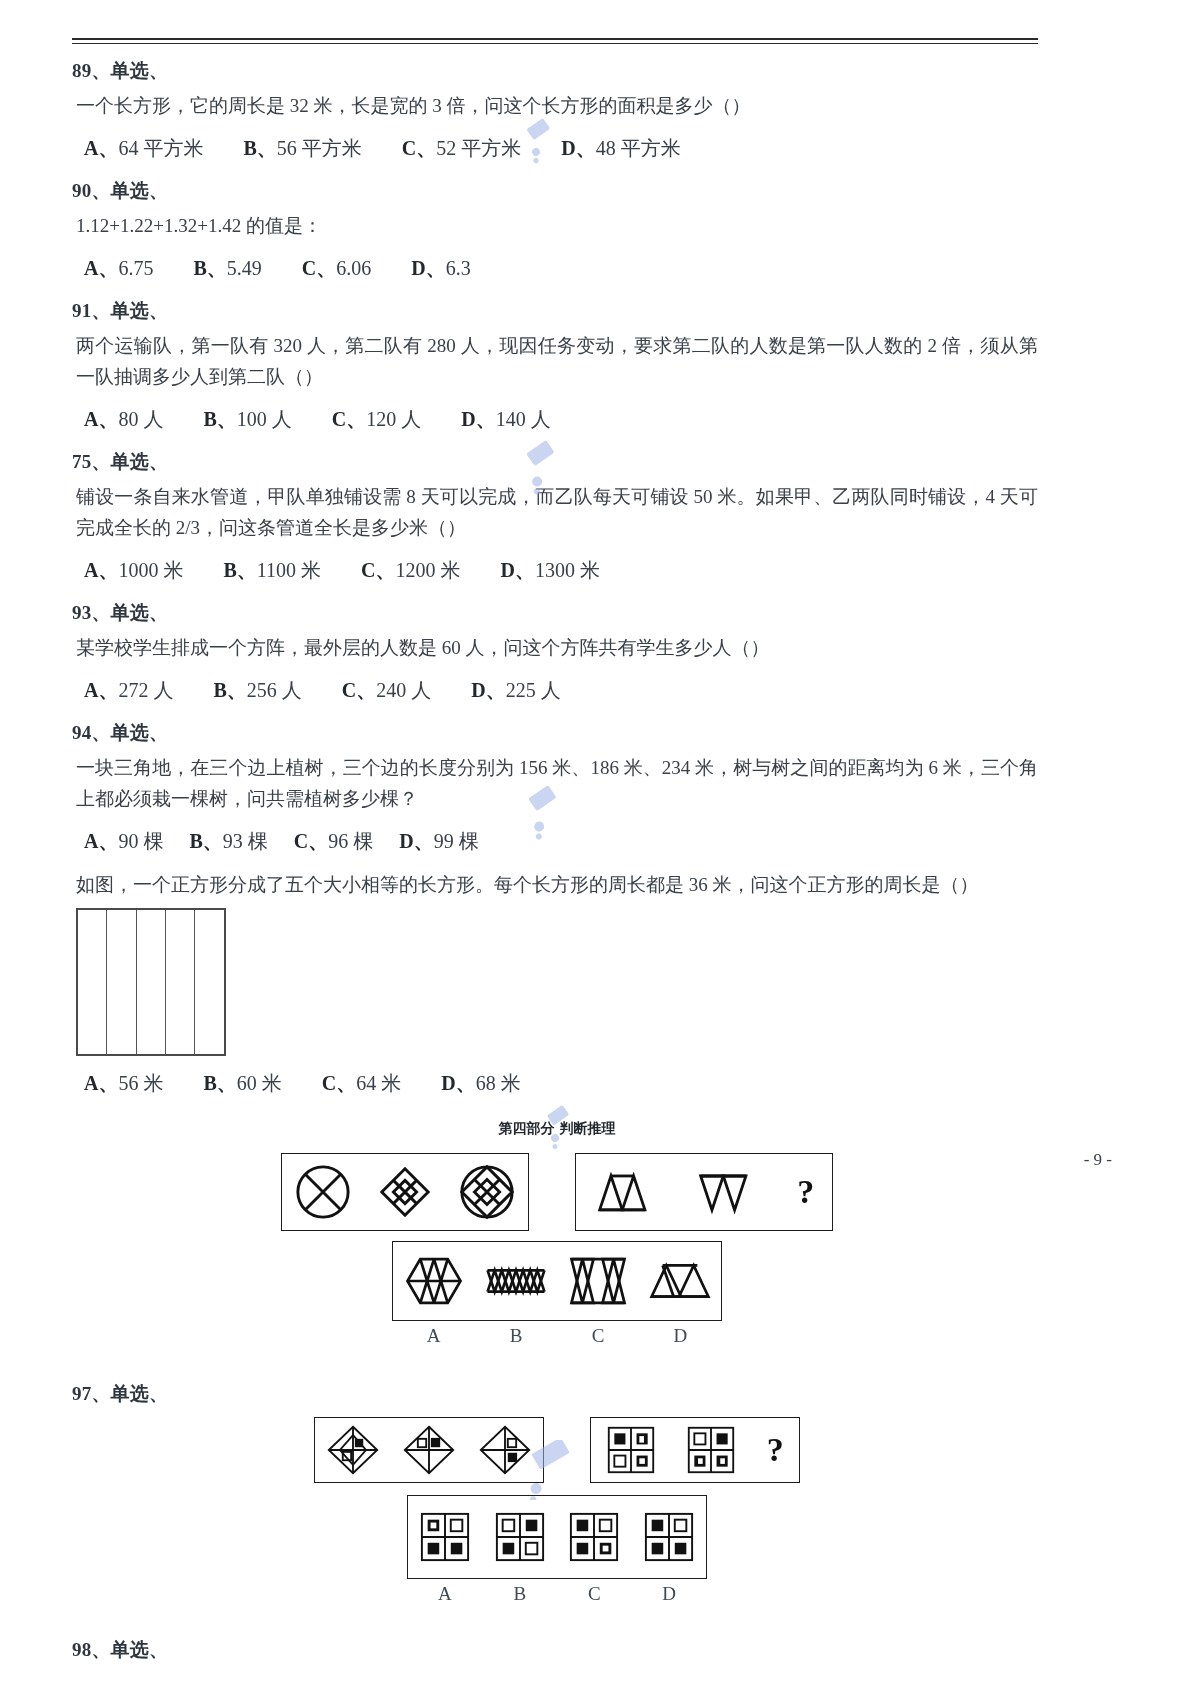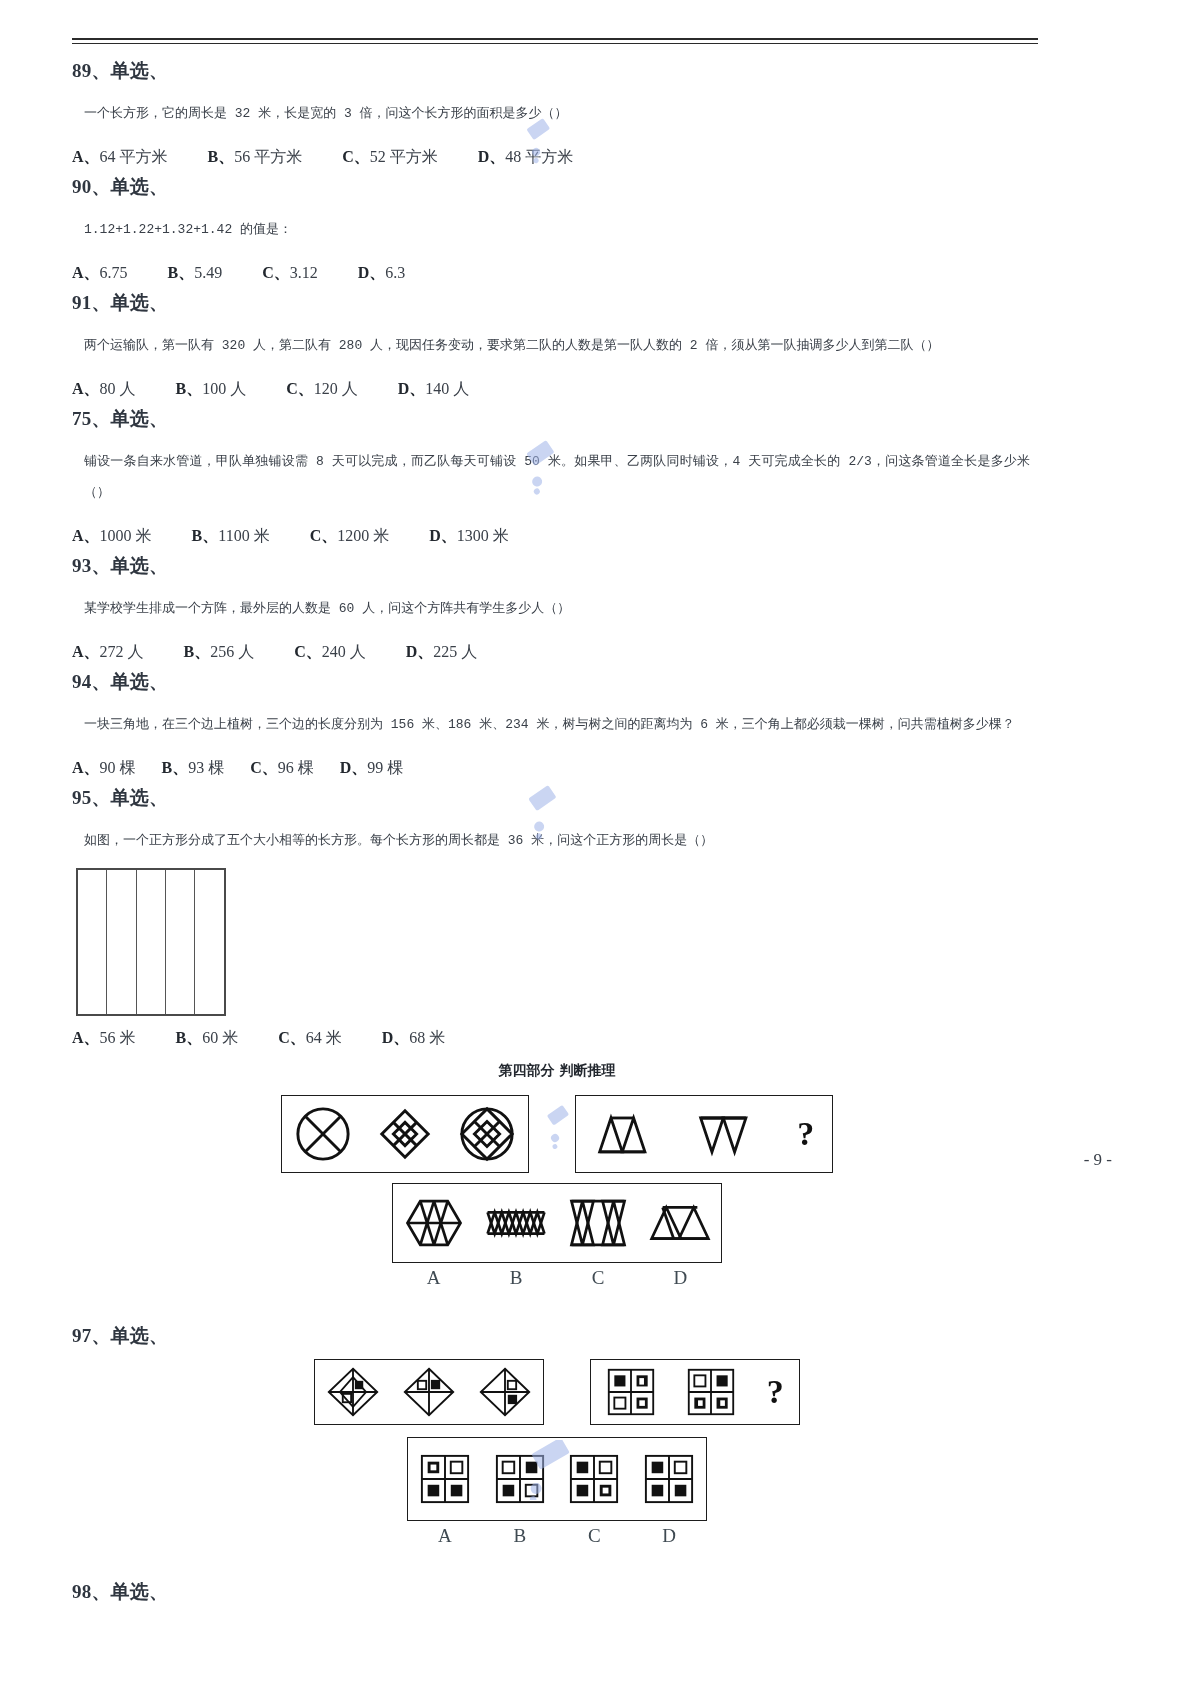--- a/index.html
+++ b/index.html
@@ -40,32 +40,31 @@
   .qnum {
     font-weight: bold;
     font-size: 19px;
     line-height: 30px;
     color: #2f3640;
     margin: 0;
     padding: 0;
     letter-spacing: 0.2px;
   }
   .stem {
-    font-size: 13px;
+    font-size: 19px;
     line-height: 31px;
-    margin: 12px;
+    margin: 4px;
     padding: 0;
     color: #3a4049;
     text-align: justify;
-    font-family: Liberation Mono, monospace;
   }
   .opts {
-    font-size: 16px;
+    font-size: 20px;
     line-height: 31px;
-    margin: 0;
+    margin: 12px;
     padding: 0;
     color: #3a4049;
     white-space: nowrap;
   }
   .opts .lab {
     font-weight: bold;
     color: #23282f;
   }
   .opt {
     display: inline-block;
@@ -176,21 +175,21 @@
       <div class="stem">一个长方形，它的周长是 32 米，长是宽的 3 倍，问这个长方形的面积是多少（）</div>
       <div class="opts">
         <span class="opt"><span class="lab">A、</span><span>64 平方米</span></span><span class="sp-3"></span><span class="opt"><span class="lab">B、</span><span>56 平方米</span></span><span class="sp-3"></span><span class="opt"><span class="lab">C、</span><span>52 平方米</span></span><span class="sp-3"></span><span class="opt"><span class="lab">D、</span><span>48 平方米</span></span>
       </div>
     </div>
 
     <div class="blk">
       <div class="qnum"><span>90、</span><span>单选、</span></div>
       <div class="stem">1.12+1.22+1.32+1.42 的值是：</div>
       <div class="opts">
-        <span class="opt"><span class="lab">A、</span><span>6.75</span></span><span class="sp-3"></span><span class="opt"><span class="lab">B、</span><span>5.49</span></span><span class="sp-3"></span><span class="opt"><span class="lab">C、</span><span>3.12</span></span><span class="sp-3"></span><span class="opt"><span class="lab">D、</span><span>6.3</span></span>
+        <span class="opt"><span class="lab">A、</span><span>6.75</span></span><span class="sp-3"></span><span class="opt"><span class="lab">B、</span><span>5.49</span></span><span class="sp-3"></span><span class="opt"><span class="lab">C、</span><span>6.06</span></span><span class="sp-3"></span><span class="opt"><span class="lab">D、</span><span>6.3</span></span>
       </div>
     </div>
 
     <div class="blk">
       <div class="qnum"><span>91、</span><span>单选、</span></div>
       <div class="stem">两个运输队，第一队有 320 人，第二队有 280 人，现因任务变动，要求第二队的人数是第一队人数的 2 倍，须从第一队抽调多少人到第二队（）</div>
       <div class="opts">
         <span class="opt"><span class="lab">A、</span><span>80 人</span></span><span class="sp-3"></span><span class="opt"><span class="lab">B、</span><span>100 人</span></span><span class="sp-3"></span><span class="opt"><span class="lab">C、</span><span>120 人</span></span><span class="sp-3"></span><span class="opt"><span class="lab">D、</span><span>140 人</span></span>
       </div>
     </div>
@@ -213,21 +212,20 @@
 
     <div class="blk">
       <div class="qnum"><span>94、</span><span>单选、</span></div>
       <div class="stem">一块三角地，在三个边上植树，三个边的长度分别为 156 米、186 米、234 米，树与树之间的距离均为 6 米，三个角上都必须栽一棵树，问共需植树多少棵？</div>
       <div class="opts">
         <span class="opt"><span class="lab">A、</span><span>90 棵</span></span><span class="sp-2"></span><span class="opt"><span class="lab">B、</span><span>93 棵</span></span><span class="sp-2"></span><span class="opt"><span class="lab">C、</span><span>96 棵</span></span><span class="sp-2"></span><span class="opt"><span class="lab">D、</span><span>99 棵</span></span>
       </div>
     </div>
 
     <div class="blk">
-      <div class="qnum"><span>95、</span><span>单选、</span></div>
       <div class="stem">如图，一个正方形分成了五个大小相等的长方形。每个长方形的周长都是 36 米，问这个正方形的周长是（）</div>
       <div class="fig-square">
         <i style="left:19.5%"></i>
           <i style="left:39.5%"></i>
           <i style="left:59.5%"></i>
           <i style="left:79.5%"></i>
       </div>
       <div class="opts">
         <span class="opt"><span class="lab">A、</span><span>56 米</span></span><span class="sp-3"></span><span class="opt"><span class="lab">B、</span><span>60 米</span></span><span class="sp-3"></span><span class="opt"><span class="lab">C、</span><span>64 米</span></span><span class="sp-3"></span><span class="opt"><span class="lab">D、</span><span>68 米</span></span>
       </div>

